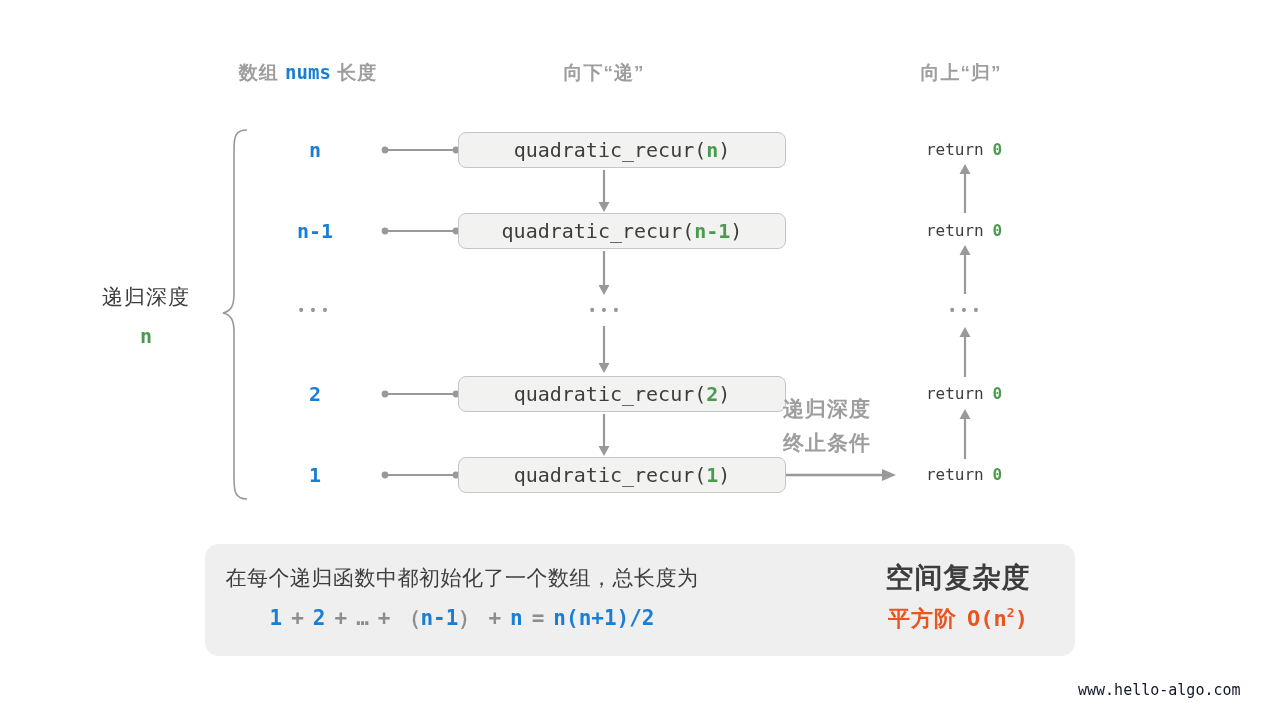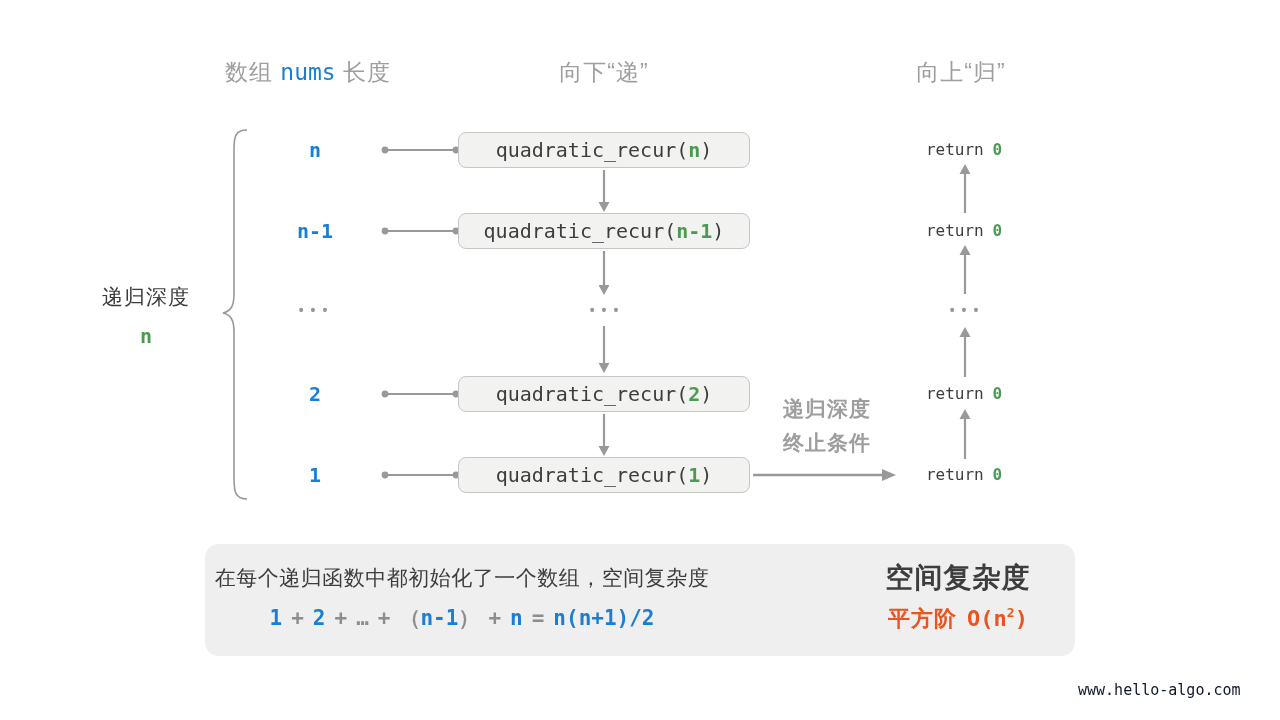--- a/index.html
+++ b/index.html
@@ -7,25 +7,25 @@
     --gray:#9e9e9e; --dark:#3d3d3d; --line:#999999;
   }
   *{margin:0;padding:0;box-sizing:border-box;}
   html,body{background:#ffffff;}
   #stage{
     position:relative;width:1280px;height:720px;background:#ffffff;
     font-family:"Liberation Sans","DejaVu Sans",sans-serif;overflow:hidden;
   }
   .abs{position:absolute;}
   .ctr{transform:translate(-50%,-50%);white-space:nowrap;line-height:1;}
-  .hdr{font-size:23px;font-weight:400;color:var(--gray);letter-spacing:1px;}
+  .hdr{font-size:19px;font-weight:700;color:var(--gray);letter-spacing:1px;}
   .hdr .code{font-family:"DejaVu Sans Mono","Liberation Mono",monospace;color:var(--blue);letter-spacing:0;}
   .rowlabel{font-family:"DejaVu Sans Mono","Liberation Mono",monospace;font-size:20px;font-weight:700;color:var(--blue);}
   .fnbox{
-    position:absolute;left:458px;width:292px;height:36px;
+    position:absolute;left:458px;width:328px;height:36px;
     background:#f2f2f1;border:1.5px solid #c6c6c6;border-radius:8px;
     display:flex;align-items:center;justify-content:center;
     font-family:"DejaVu Sans Mono","Liberation Mono",monospace;font-size:20px;color:var(--dark);
   }
   .fnbox .arg{color:var(--green);font-weight:700;}
   .ret{font-family:"DejaVu Sans Mono","Liberation Mono",monospace;font-size:16px;color:var(--dark);}
   .ret .zero{color:var(--green);font-weight:700;margin-left:0.55em;}
   .dotsTxt{font-size:14px;font-weight:700;color:var(--line);letter-spacing:7px;text-indent:7px;}
   .depth1{font-size:21px;color:var(--dark);letter-spacing:1px;}
   .depth2{font-family:"DejaVu Sans Mono","Liberation Mono",monospace;font-size:20px;font-weight:700;color:var(--green);}
@@ -143,21 +143,21 @@
   <div class="abs ctr ret" style="left:964px;top:150px;"><span>return</span><span class="zero">0</span></div>
   <div class="abs ctr ret" style="left:964px;top:231px;"><span>return</span><span class="zero">0</span></div>
   <div class="abs ctr dotsTxt" style="left:964px;top:310px;">•••</div>
   <div class="abs ctr ret" style="left:964px;top:394px;"><span>return</span><span class="zero">0</span></div>
   <div class="abs ctr ret" style="left:964px;top:475px;"><span>return</span><span class="zero">0</span></div>
 
   <div class="abs ctr basecase" style="left:827px;top:408px;">递归深度</div>
   <div class="abs ctr basecase" style="left:827px;top:442px;">终止条件</div>
 
   <div id="panel"></div>
-  <div class="abs ctr sum1" style="left:462px;top:577px;">在每个递归函数中都初始化了一个数组，空间复杂度</div>
+  <div class="abs ctr sum1" style="left:462px;top:577px;">在每个递归函数中都初始化了一个数组，总长度为</div>
   <div class="abs ctr formula" style="left:462px;top:618px;">
     <span class="b">1</span>
     <span class="g">+</span>
     <span class="b">2</span>
     <span class="g">+</span>
     <span class="g">…</span>
     <span class="g">+</span>
     <span class="grp">
         <span class="g">（</span>
         <span class="b">n-1</span>

